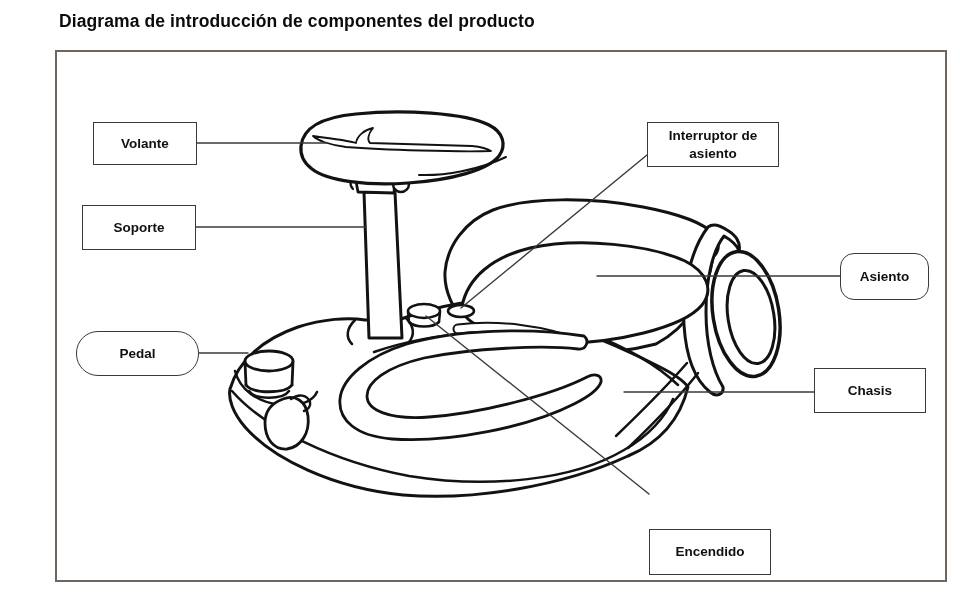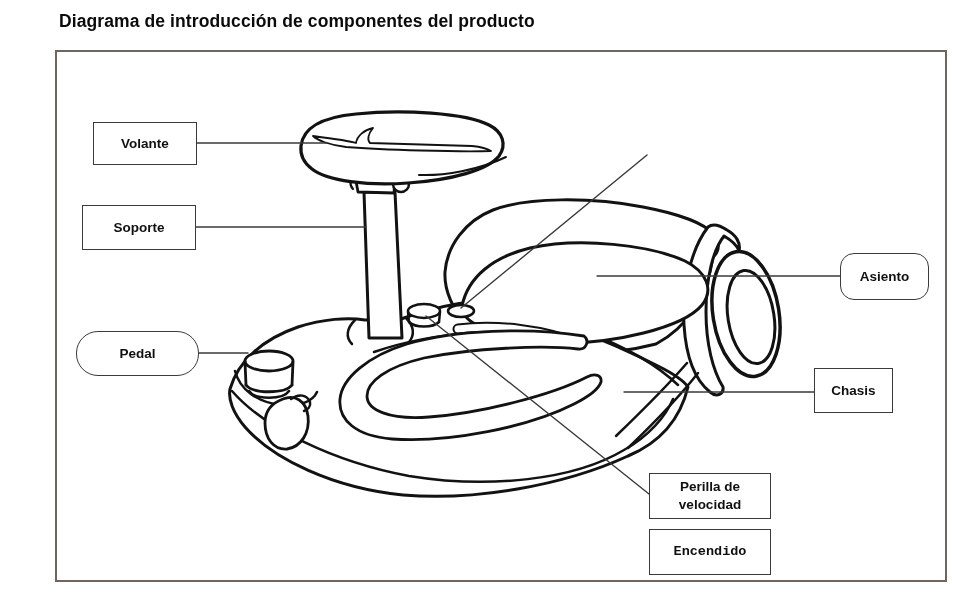--- a/index.html
+++ b/index.html
@@ -20,23 +20,23 @@
     position:absolute;background:#ffffff;border:1.5px solid #3a3a3a;
     display:flex;align-items:center;justify-content:center;text-align:center;
     font-size:13.5px;font-weight:700;color:#101010;line-height:1.3;
     box-sizing:border-box;padding:2px 5px;z-index:3;
   }
   .box-volante{left:69px;top:122px;width:104px;height:43px;}
   .box-soporte{left:58px;top:205px;width:114px;height:45px;}
   .box-pedal{left:52px;top:331px;width:123px;height:45px;border-radius:22px;}
   .box-interruptor{left:623px;top:122px;width:132px;height:45px;}
   .box-asiento{left:816px;top:253px;width:89px;height:47px;border-radius:14px;}
-  .box-chasis{left:790px;top:368px;width:79px;height:45px;}
+  .box-chasis{left:790px;top:368px;width:112px;height:45px;}
   .box-perilla{left:625px;top:473px;width:122px;height:46px;}
-  .box-encendido{left:625px;top:529px;width:122px;height:46px;font-family:Liberation Mono, monospace;}
+  .box-encendido{left:625px;top:529px;width:122px;height:46px;}
   svg *{vector-effect:none;}
 </style>
 </head>
 <body>
 
 <div class="page">
 
   <div class="title">Diagrama de introducción de componentes del producto</div>
 
   <div class="frame"></div>
@@ -131,26 +131,26 @@
 
   <div class="box box-soporte">
     <span>Soporte</span>
   </div>
   <div class="box box-volante">
     <span>Volante</span>
   </div>
   <div class="box box-pedal">
     <span>Pedal</span>
   </div>
+  <div class="box box-interruptor">
+    <span>Interruptor de asiento</span>
+  </div>
   <div class="box box-asiento">
     <span>Asiento</span>
   </div>
   <div class="box box-chasis">
     <span>Chasis</span>
-  </div>
-  <div class="box box-perilla">
-    <span>Perilla de velocidad</span>
   </div>
   <div class="box box-encendido">
     <span>Encendido</span>
   </div>
 
 </div>
 
 </body></html>

